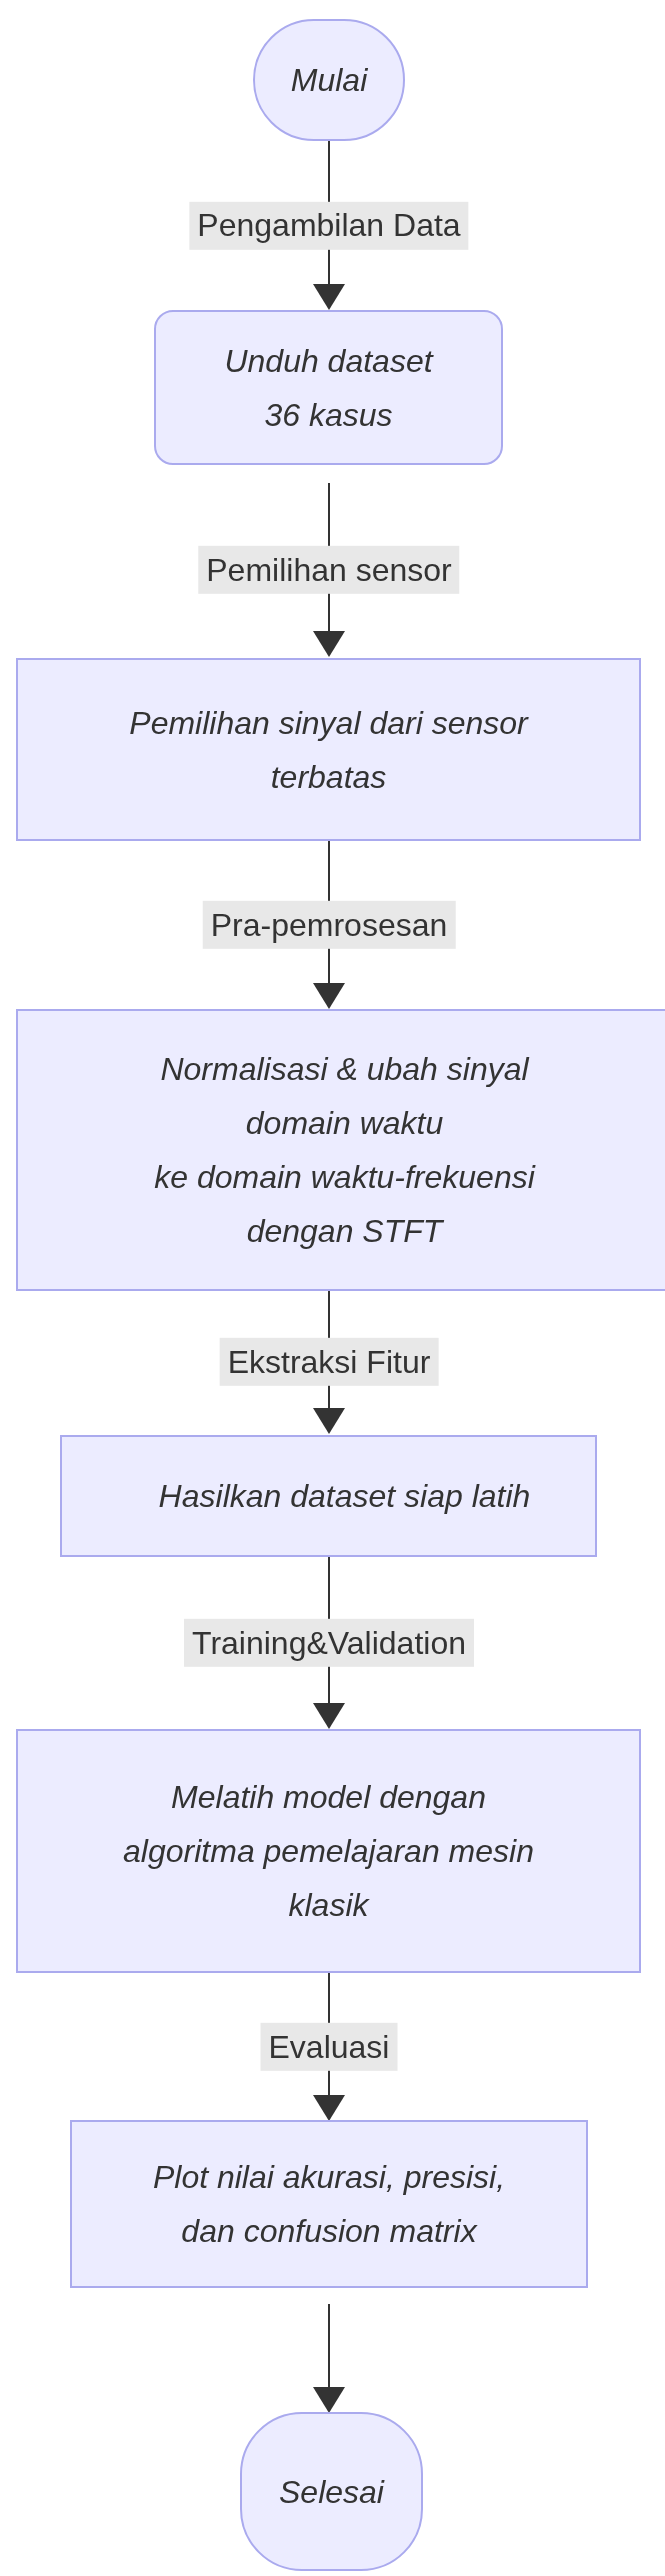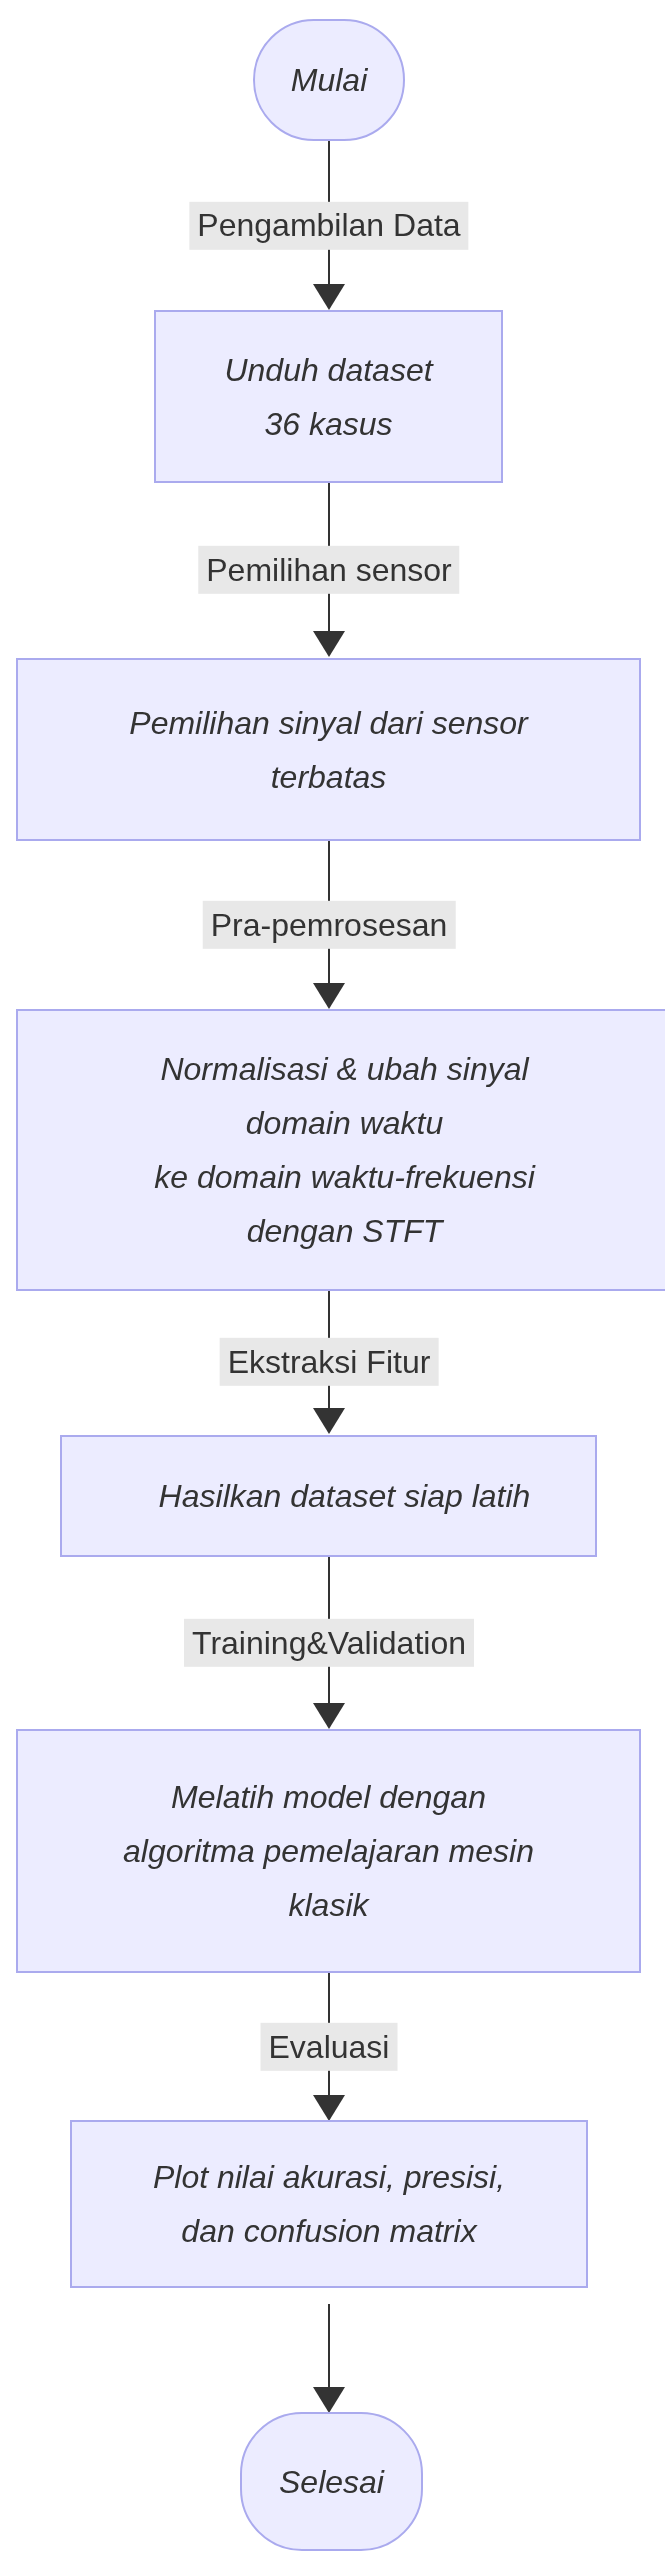--- a/index.html
+++ b/index.html
@@ -116,21 +116,21 @@
 
   <div class="edge" style="top:2304px;height:109px;">
     <div class="edge-line"></div>
     <div class="arrowhead"></div>
   </div>
 
   <div class="node stadium" style="left:253px;top:19px;width:152px;height:122px;">
     <div class="nl">Mulai</div>
   </div>
 
-  <div class="node" style="left:154px;top:310px;width:349px;height:173px;">
+  <div class="node" style="left:154px;top:310px;width:349px;height:155px;border-radius:19px;">
     <div class="nl">Unduh dataset</div>
     <div class="nl">36 kasus</div>
   </div>
 
   <div class="node" style="left:16px;top:658px;width:625px;height:183px;">
     <div class="nl">Pemilihan sinyal dari sensor</div>
     <div class="nl">terbatas</div>
   </div>
 
   <div class="node" style="left:16px;top:1009px;width:657px;height:282px;">
@@ -148,18 +148,18 @@
     <div class="nl">Melatih model dengan</div>
     <div class="nl">algoritma pemelajaran mesin</div>
     <div class="nl">klasik</div>
   </div>
 
   <div class="node" style="left:70px;top:2120px;width:518px;height:168px;">
     <div class="nl">Plot nilai akurasi, presisi,</div>
     <div class="nl">dan confusion matrix</div>
   </div>
 
-  <div class="node stadium" style="left:240px;top:2412px;width:183px;height:139px;">
+  <div class="node stadium" style="left:240px;top:2412px;width:183px;height:159px;">
     <div class="nl">Selesai</div>
   </div>
 
 </div>
 
 
 </body></html>

